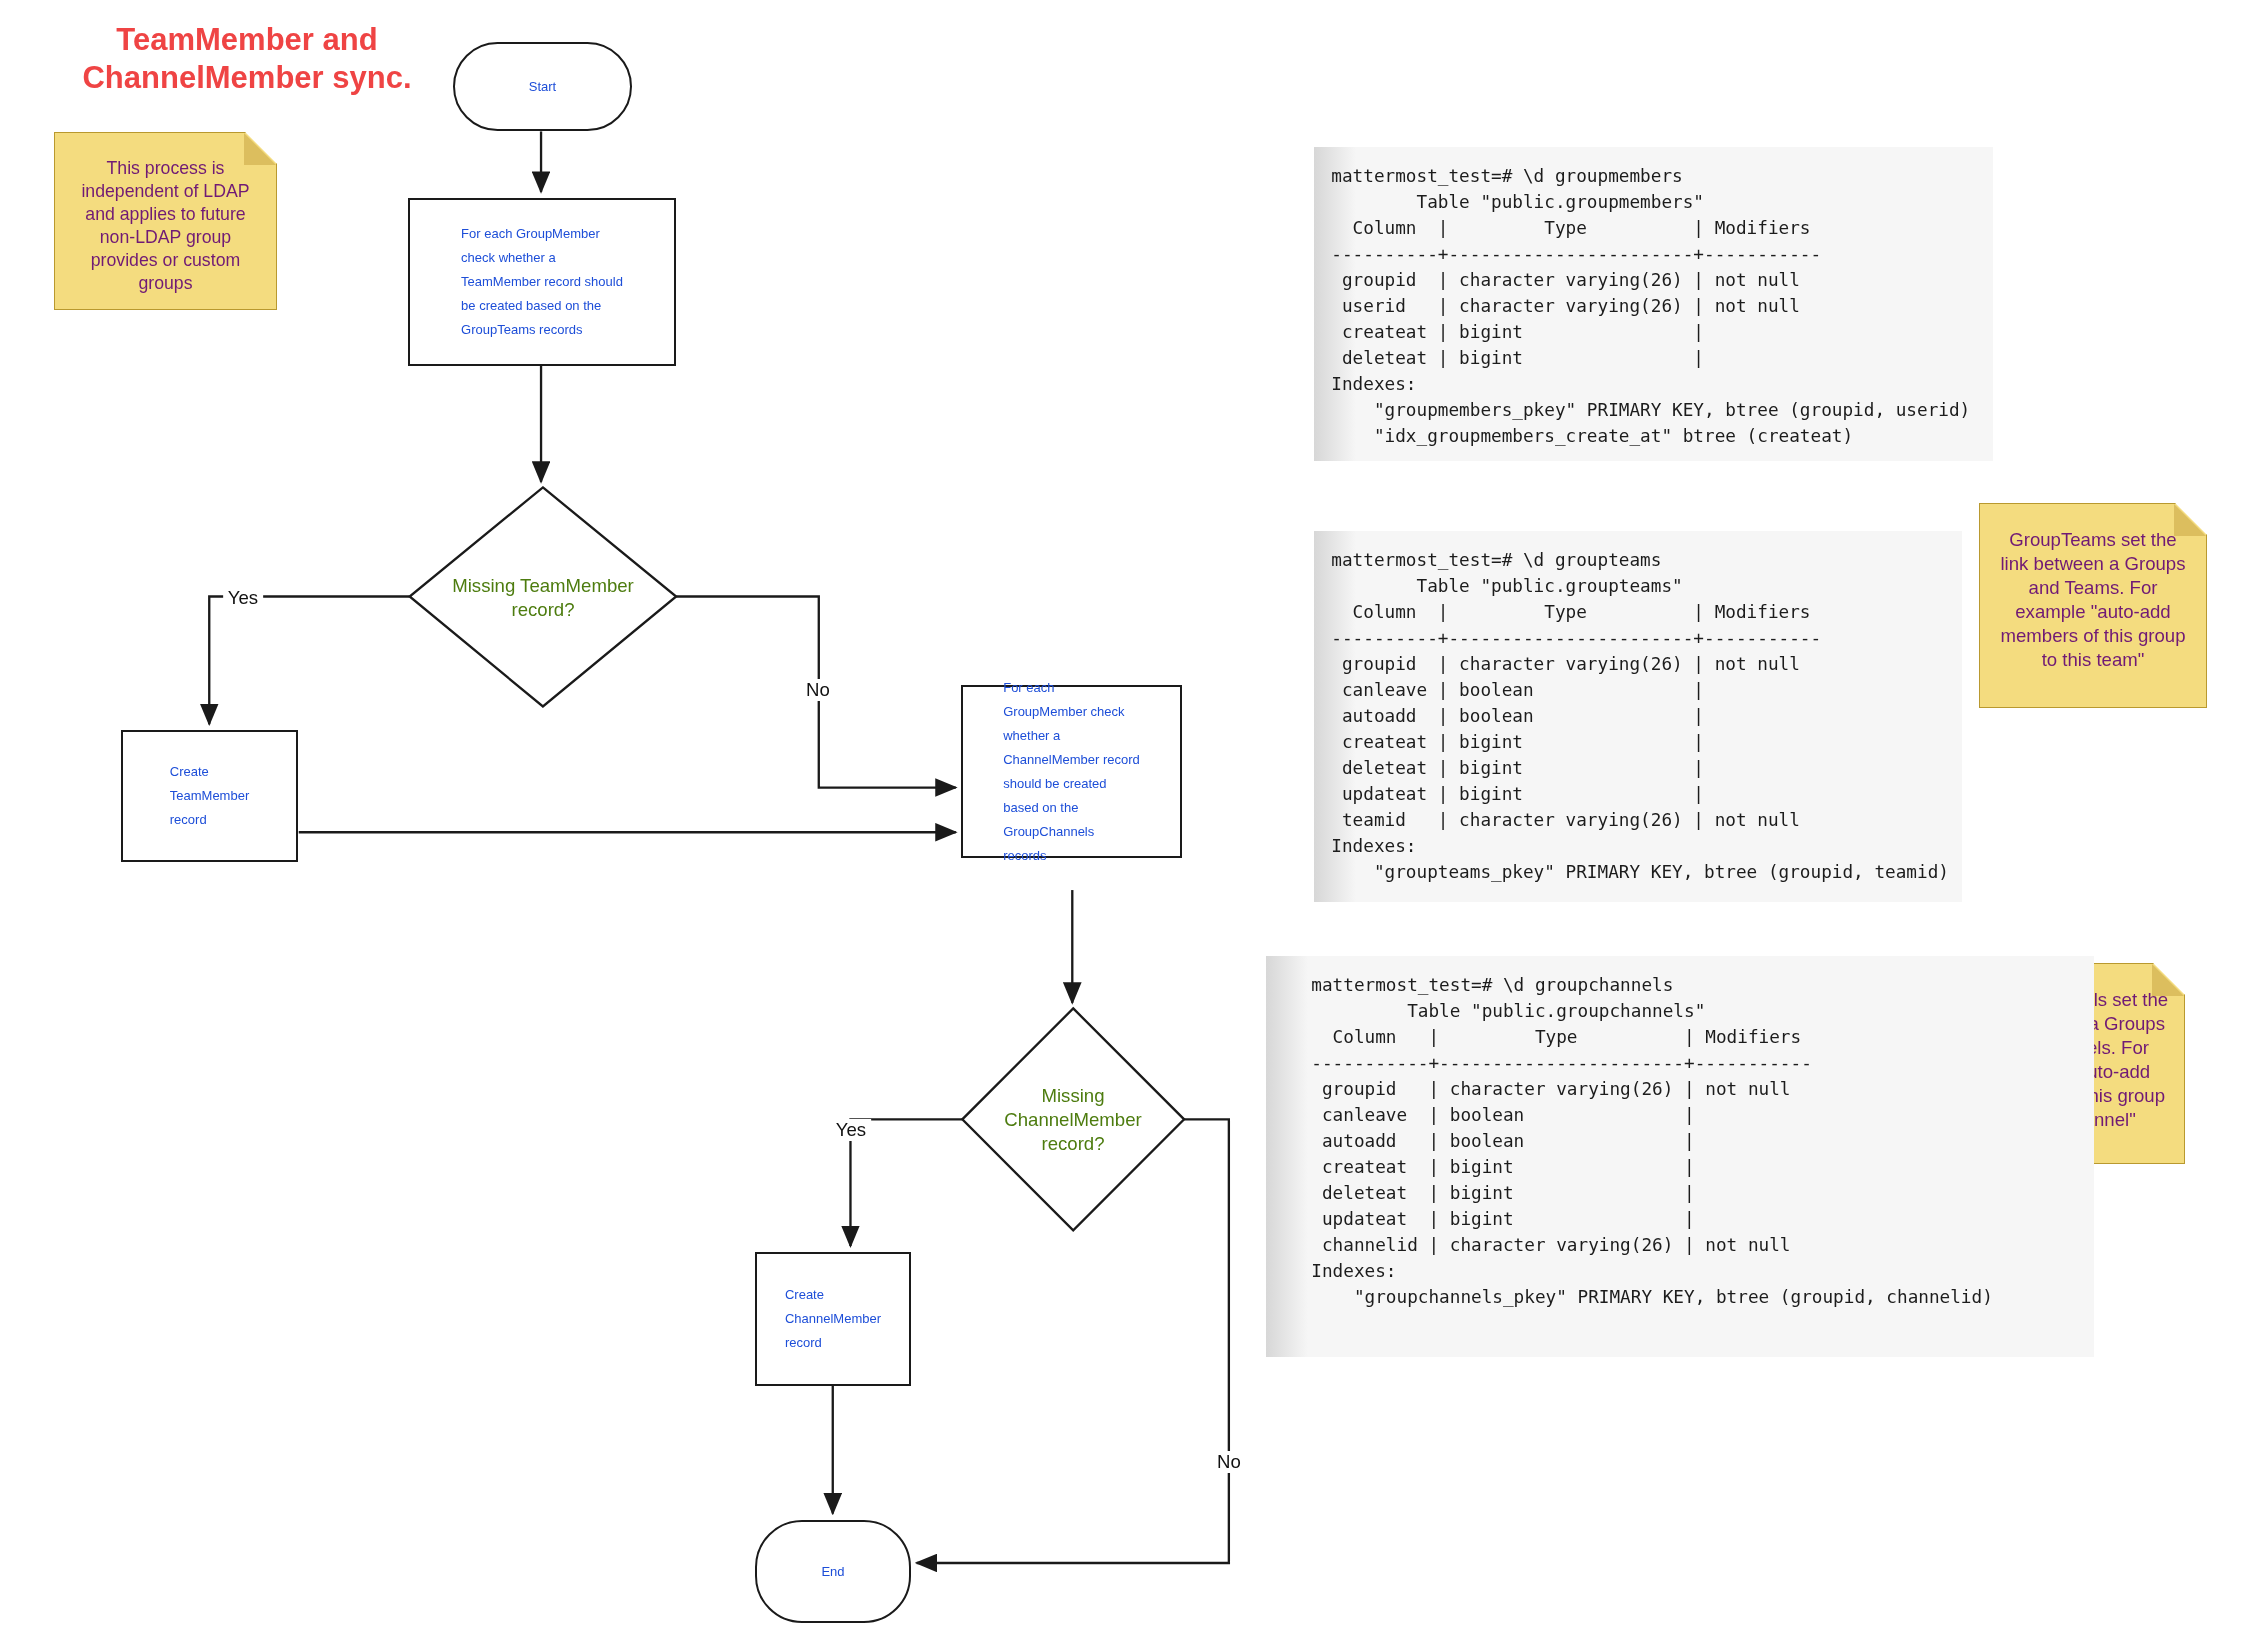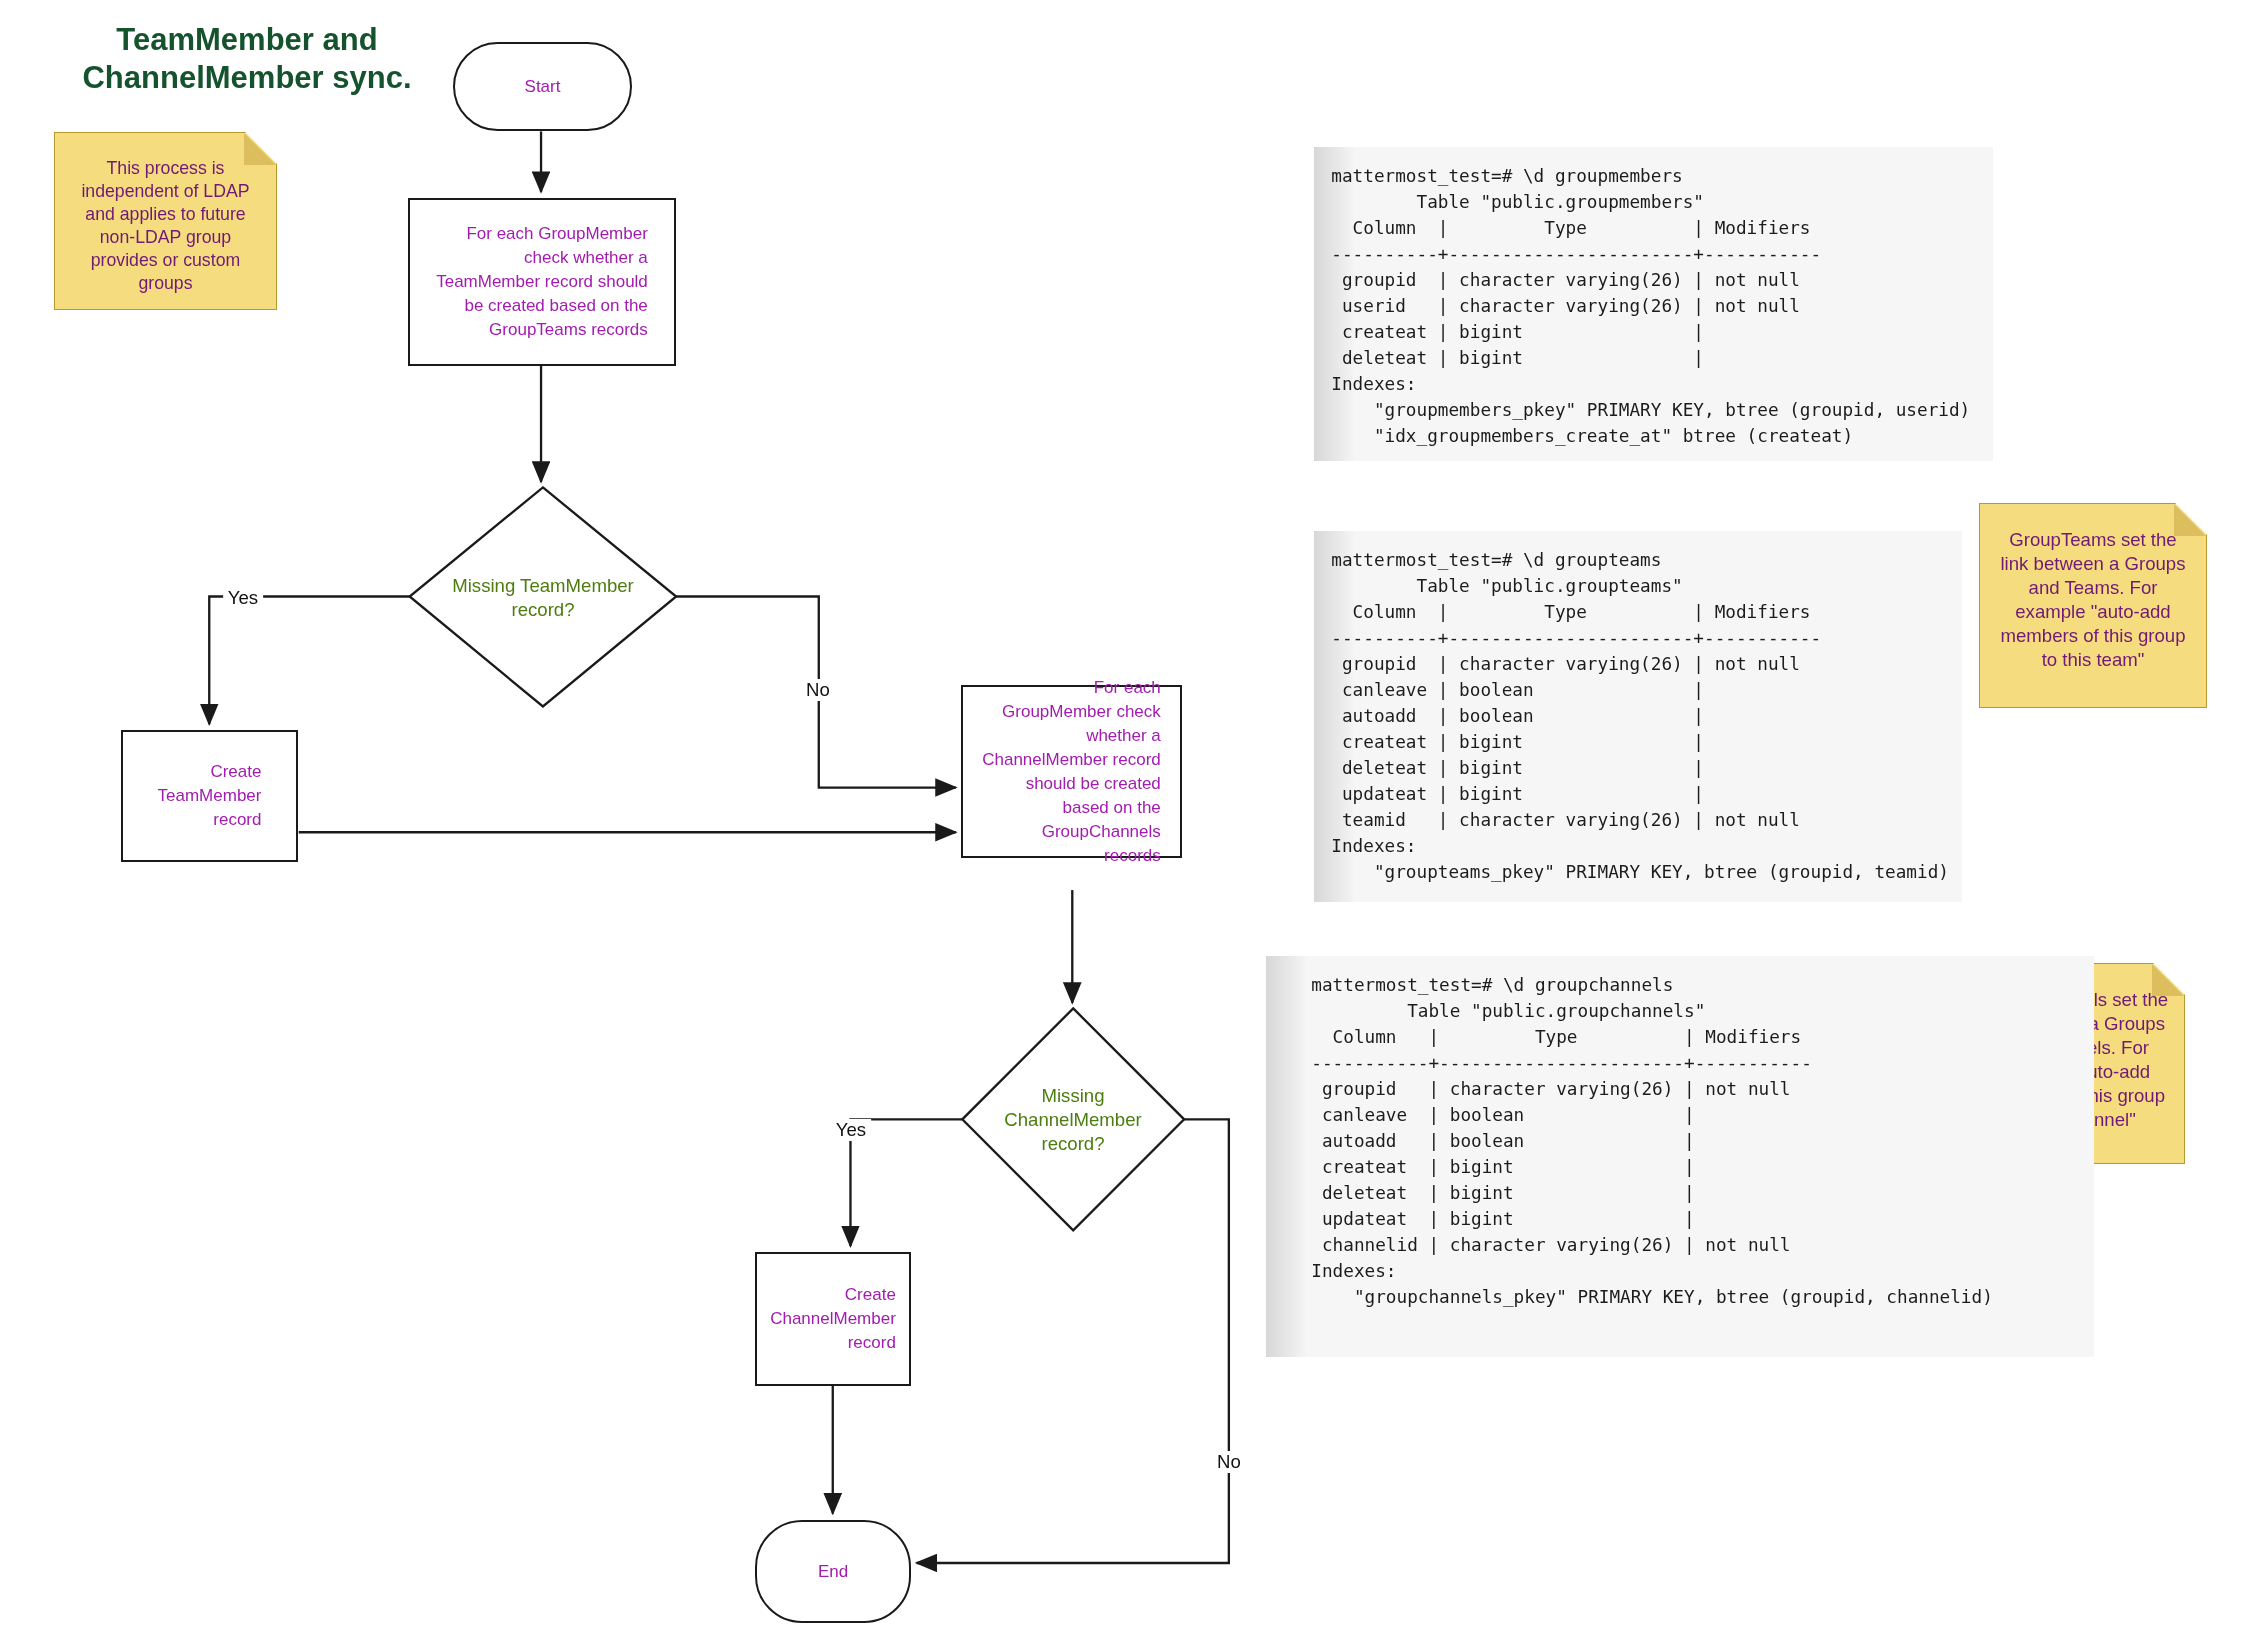--- a/index.html
+++ b/index.html
@@ -9,30 +9,30 @@
     background:#ffffff;
     font-family:"Liberation Sans","DejaVu Sans",sans-serif;
     color:#1a1a1a;
     overflow:hidden;
   }
   svg.wires{position:absolute;left:0;top:0;z-index:1;}
 
   .page-title{
     position:absolute;left:65px;top:20.5px;width:364px;
     font-size:31px;font-weight:bold;line-height:38px;
-    text-align:center;white-space:pre-line;z-index:3;color:#14532d;
+    text-align:center;white-space:pre-line;z-index:3;color:#ef4444;
   }
 
   
   .node{
     position:absolute;z-index:2;
     background:#ffffff;border:2.3px solid #1a1a1a;
     display:flex;align-items:center;justify-content:center;
-    text-align:right;font-size:17px;line-height:24px;
-    white-space:pre-line;box-sizing:border-box;color:#a21caf;
+    text-align:left;font-size:13px;line-height:24px;
+    white-space:pre-line;box-sizing:border-box;color:#1d4ed8;
   }
   .terminator{border-radius:47px;}
 
   .diamond-text{
     position:absolute;z-index:2;
     display:flex;align-items:center;justify-content:center;
     text-align:center;font-size:18.6px;line-height:24px;
     white-space:pre-line;transform:translate(-50%,-50%);color:#4d7c0f;
   }
 

